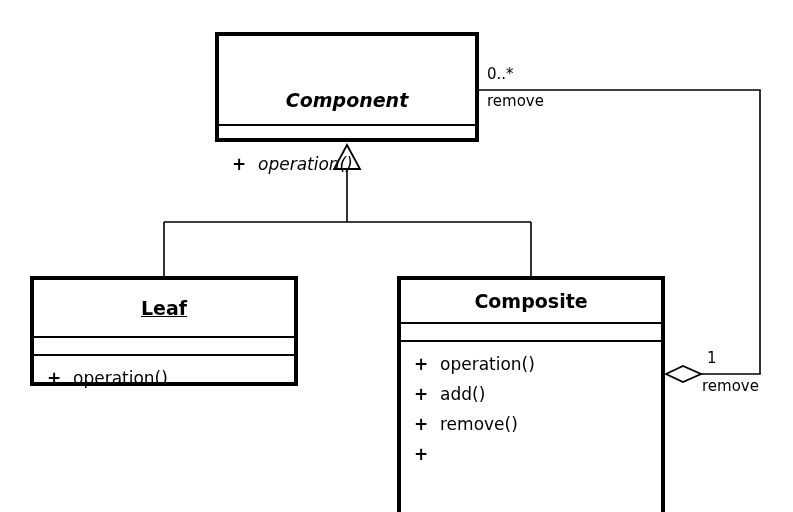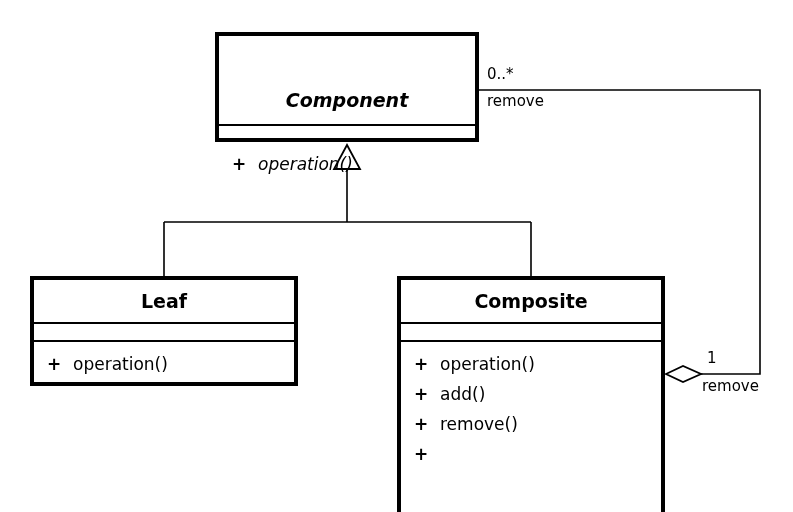--- a/index.html
+++ b/index.html
@@ -90,21 +90,21 @@
     <div class="class-attrs" style="height:16px;"></div>
     <div class="class-methods">
       <div class="method">
         <span class="vis">+</span>
         <span class="sig">operation()</span>
       </div>
     </div>
   </div>
 
   <div class="class-box" style="left:30px; top:276px; width:268px; height:110px;">
-    <div class="class-title" style="height:42px;">Leaf</div>
+    <div class="class-title" style="height:56px;text-decoration:underline;">Leaf</div>
     <div class="class-attrs" style="height:18px;"></div>
     <div class="class-methods">
       <div class="method">
         <span class="vis">+</span>
         <span class="sig">operation()</span>
       </div>
     </div>
   </div>
 
   <div class="class-box" style="left:397px; top:276px; width:268px; height:260px;">

